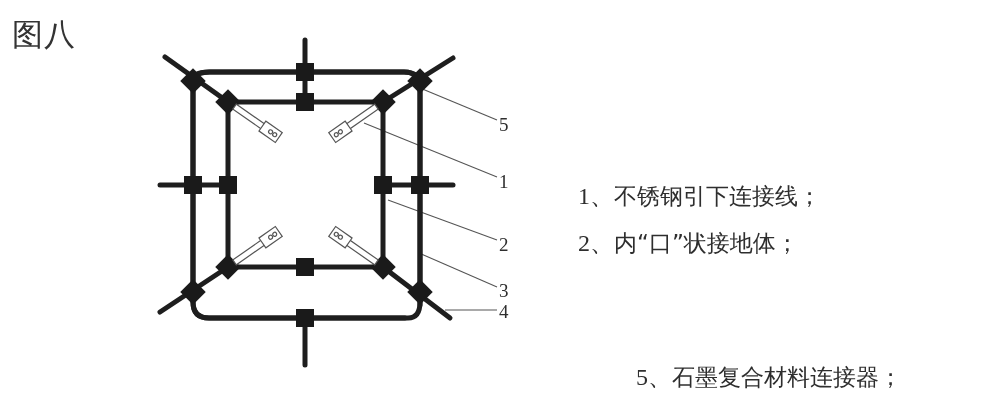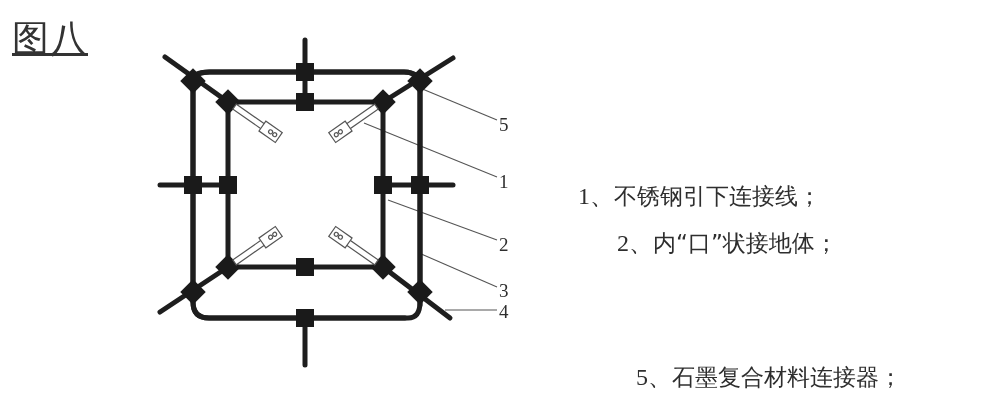--- a/index.html
+++ b/index.html
@@ -7,25 +7,24 @@
       width: 990px; height: 408px;
       background: #ffffff;
       position: relative;
       overflow: hidden;
       font-family: "DejaVu Serif", "Liberation Serif", serif;
       color: #2a2a2a;
     }
     .fig-title {
       position: absolute;
       left: 12px; top: 14px;
-      font-size: 37px;
+      font-size: 31px;
       font-family: "DejaVu Sans", "Liberation Sans", sans-serif;
       color: #333;
       letter-spacing: 1px;
-      text-decoration: underline;
     }
     svg.diagram {
       position: absolute; left: 0; top: 0;
     }
     .legend {
       position: absolute;
       left: 0; top: 0;
       width: 808px; height: 408px;
       pointer-events: none;
     }
@@ -146,19 +145,19 @@
   <text class="callout-num" x="499" y="188">1</text>
   <text class="callout-num" x="499" y="251">2</text>
   <text class="callout-num" x="499" y="297">3</text>
   <text class="callout-num" x="499" y="318">4</text>
 </svg>
 
 <div class="legend">
   <div class="legend-item" style="left:578px; top:180px;">
     <span class="num">1、</span><span>不锈钢引下连接线；</span>
   </div>
-  <div class="legend-item" style="left:578px; top:227px;margin-left:39px;">
+  <div class="legend-item" style="left:578px; top:227px;">
     <span class="num">2、</span><span>内“口”状接地体；</span>
   </div>
   <div class="legend-item" style="left:636px; top:361px;">
     <span class="num">5、</span><span>石墨复合材料连接器；</span>
   </div>
 </div>
 
 </body></html>

